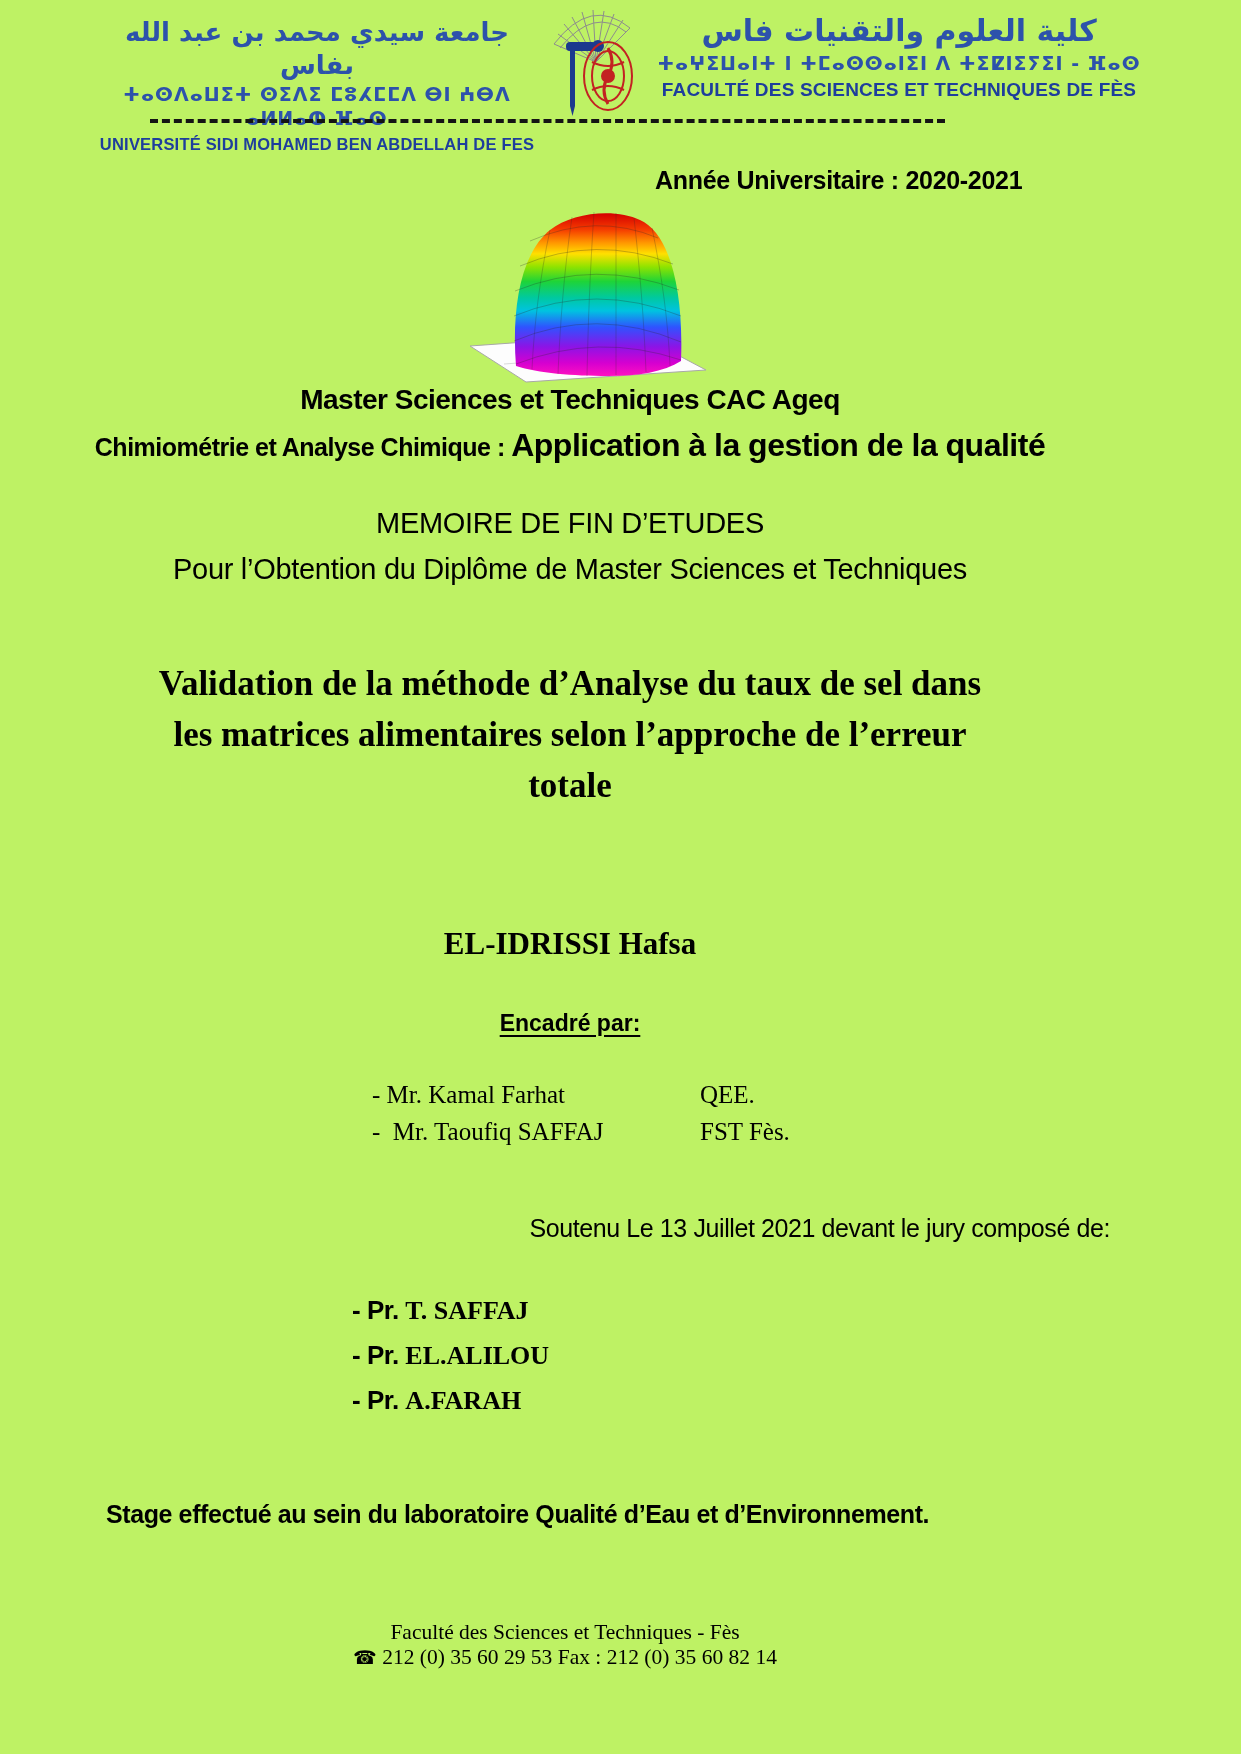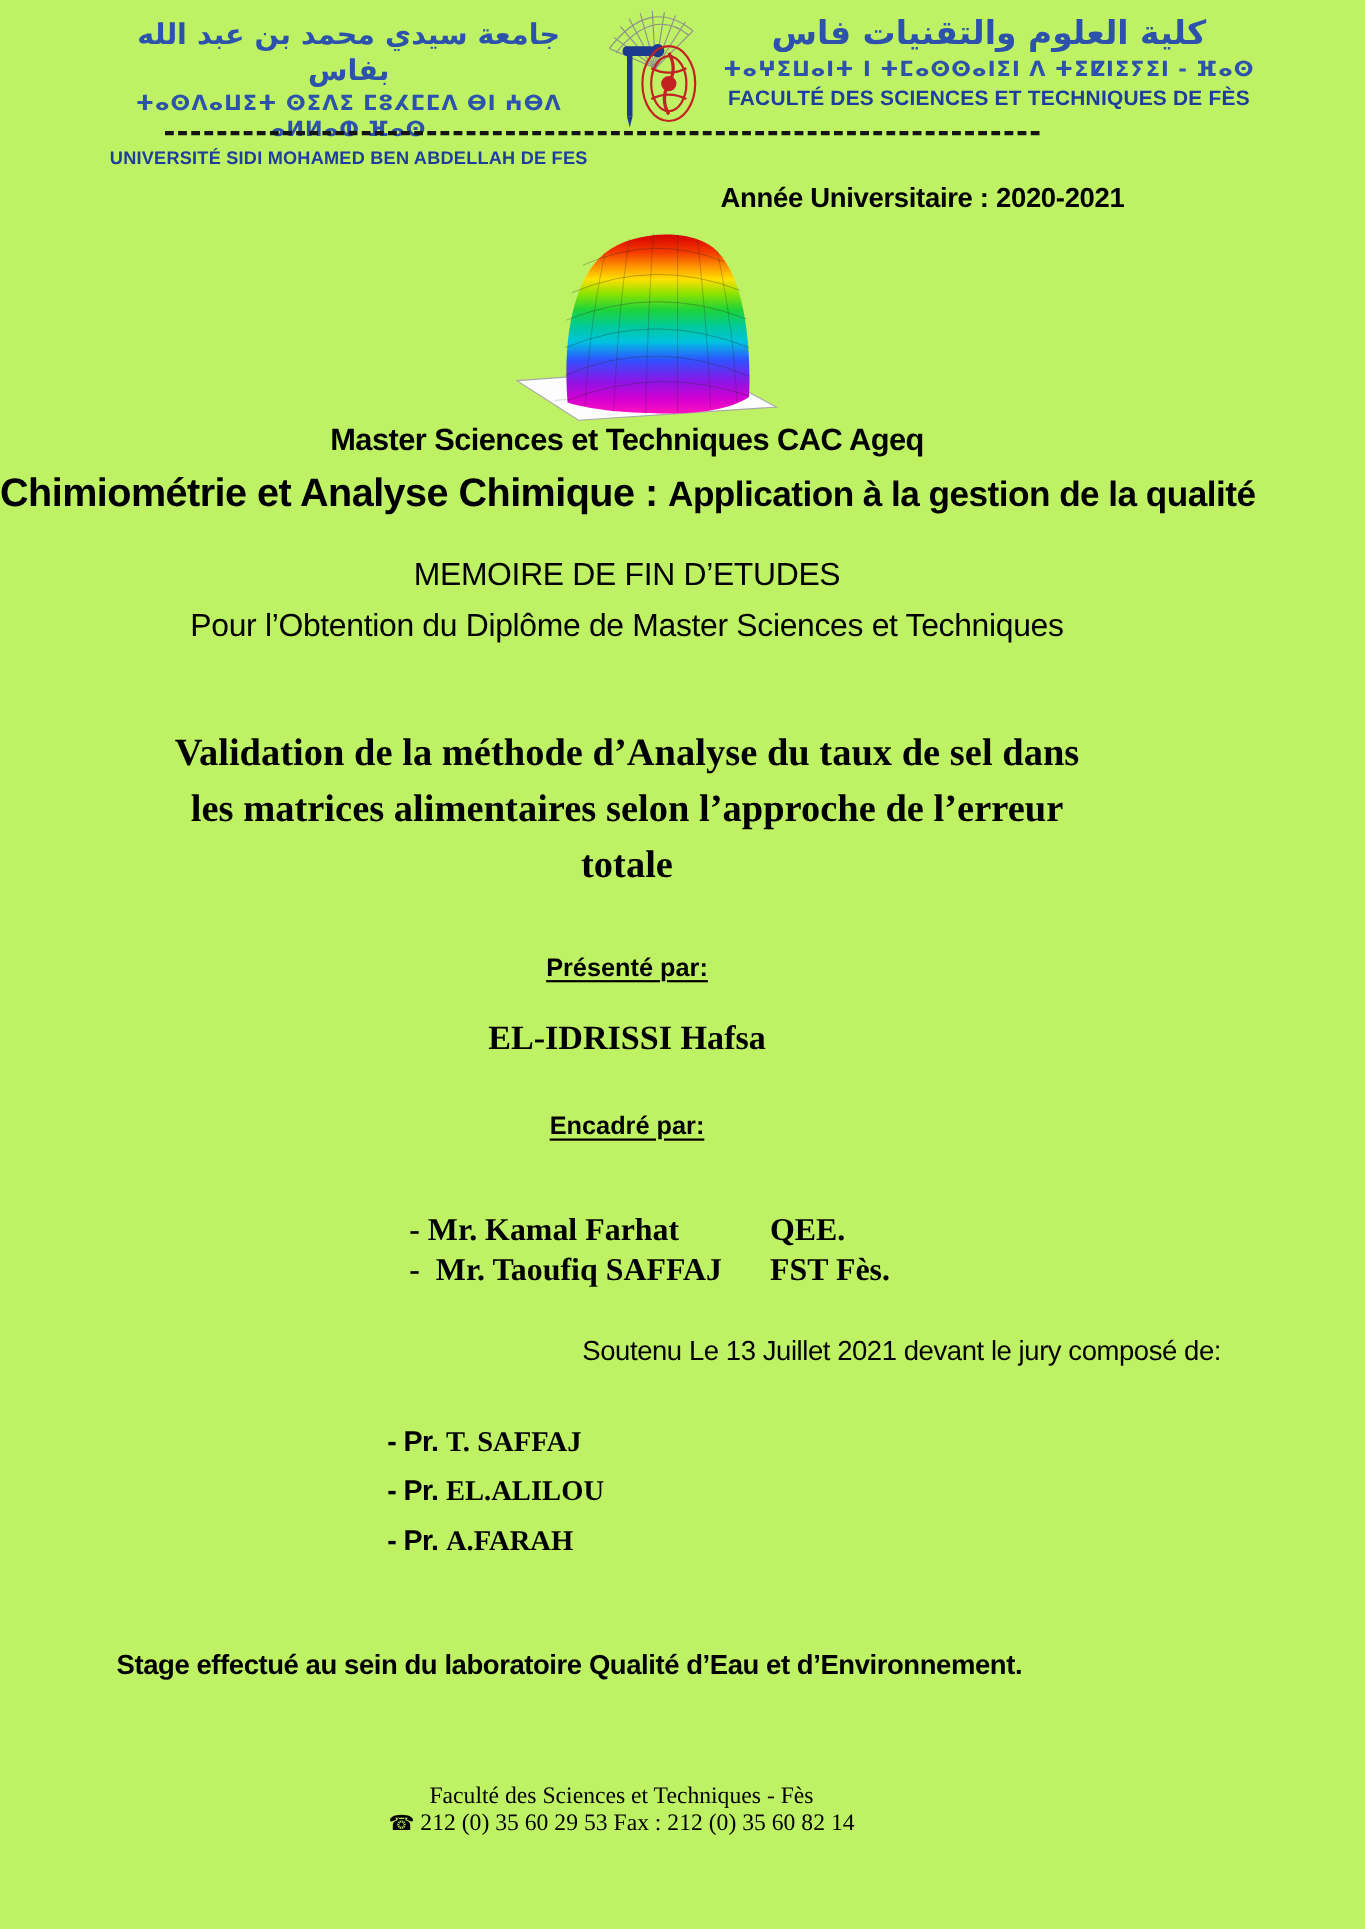--- a/index.html
+++ b/index.html
@@ -31,36 +31,36 @@
     border-top:4px dashed #141414;
   }
   
   .annee{position:absolute;top:166px;left:655px;font-size:25px;font-weight:bold;letter-spacing:-0.3px;}
   
   .plot{position:absolute;top:186px;left:468px;width:240px;height:198px;}
   
   .ccol{position:absolute;left:0;width:1140px;text-align:center;}
   .master{top:384px;font-size:28px;font-weight:bold;letter-spacing:-0.5px;white-space:nowrap;}
   .chimio{top:427px;white-space:nowrap;}
-  .chimio .big{font-size:36px;font-weight:bold;letter-spacing:-0.5px;}
+  .chimio .big{font-size:25px;font-weight:bold;letter-spacing:-0.5px;}
   .chimio .small{font-size:32px;font-weight:bold;letter-spacing:-0.5px;}
   .memoire1{top:507px;font-size:29px;font-weight:400;letter-spacing:-0.3px;}
   .memoire2{top:553px;font-size:29px;font-weight:400;letter-spacing:-0.3px;white-space:nowrap;}
   .maintitle{
     top:658px;left:30px;width:1080px;
     font-family:"Liberation Serif",serif;font-weight:bold;
     font-size:35px;line-height:51px;
   }
   .presente{top:866px;font-size:23px;font-weight:bold;}
   .presente span,.encadre span{text-decoration:underline;text-underline-offset:4px;text-decoration-thickness:2px;}
   .author{top:926px;font-family:"Liberation Serif",serif;font-weight:bold;font-size:31px;}
   .encadre{top:1010px;font-size:23px;font-weight:bold;}
   
   .sup-rows{position:absolute;top:1076px;left:372px;width:448px;
-    font-family:"Liberation Serif",serif;font-weight:bold;font-size:29px;line-height:37px;margin-top:24px;}
+    font-family:"Liberation Serif",serif;font-weight:normal;font-size:25px;line-height:37px;}
   .sup-row{display:flex;justify-content:space-between;}
   .sup-name{white-space:pre;}
   .sup-aff{width:120px;text-align:left;}
   
   .soutenu{position:absolute;top:1214px;left:0;width:1110px;text-align:right;
     font-size:25px;font-weight:normal;letter-spacing:-0.4px;}
   .jury{position:absolute;top:1288px;left:352px;line-height:44px;font-size:26px;font-weight:bold;}
   .jury .prefix{font-family:"Liberation Sans",sans-serif;letter-spacing:-0.5px;}
   .jury .jname{font-family:"Liberation Serif",serif;}
   
@@ -182,23 +182,20 @@
 
   <div class="ccol memoire1">MEMOIRE DE FIN D’ETUDES</div>
   <div class="ccol memoire2">Pour l’Obtention du Diplôme de Master Sciences et Techniques</div>
 
   <div class="ccol maintitle">
     <div>Validation de la méthode d’Analyse du taux de sel dans</div>
     <div>les matrices alimentaires selon l’approche de l’erreur</div>
     <div>totale</div>
   </div>
 
-  <div class="ccol presente">
-    <span>Présenté par:</span>
-  </div>
   <div class="ccol author">EL-IDRISSI Hafsa</div>
 
   <div class="ccol encadre">
     <span>Encadré par:</span>
   </div>
   <div class="sup-rows">
     <div class="sup-row">
       <span class="sup-name">- Mr. Kamal Farhat</span>
       <span class="sup-aff">QEE.</span>
     </div>

